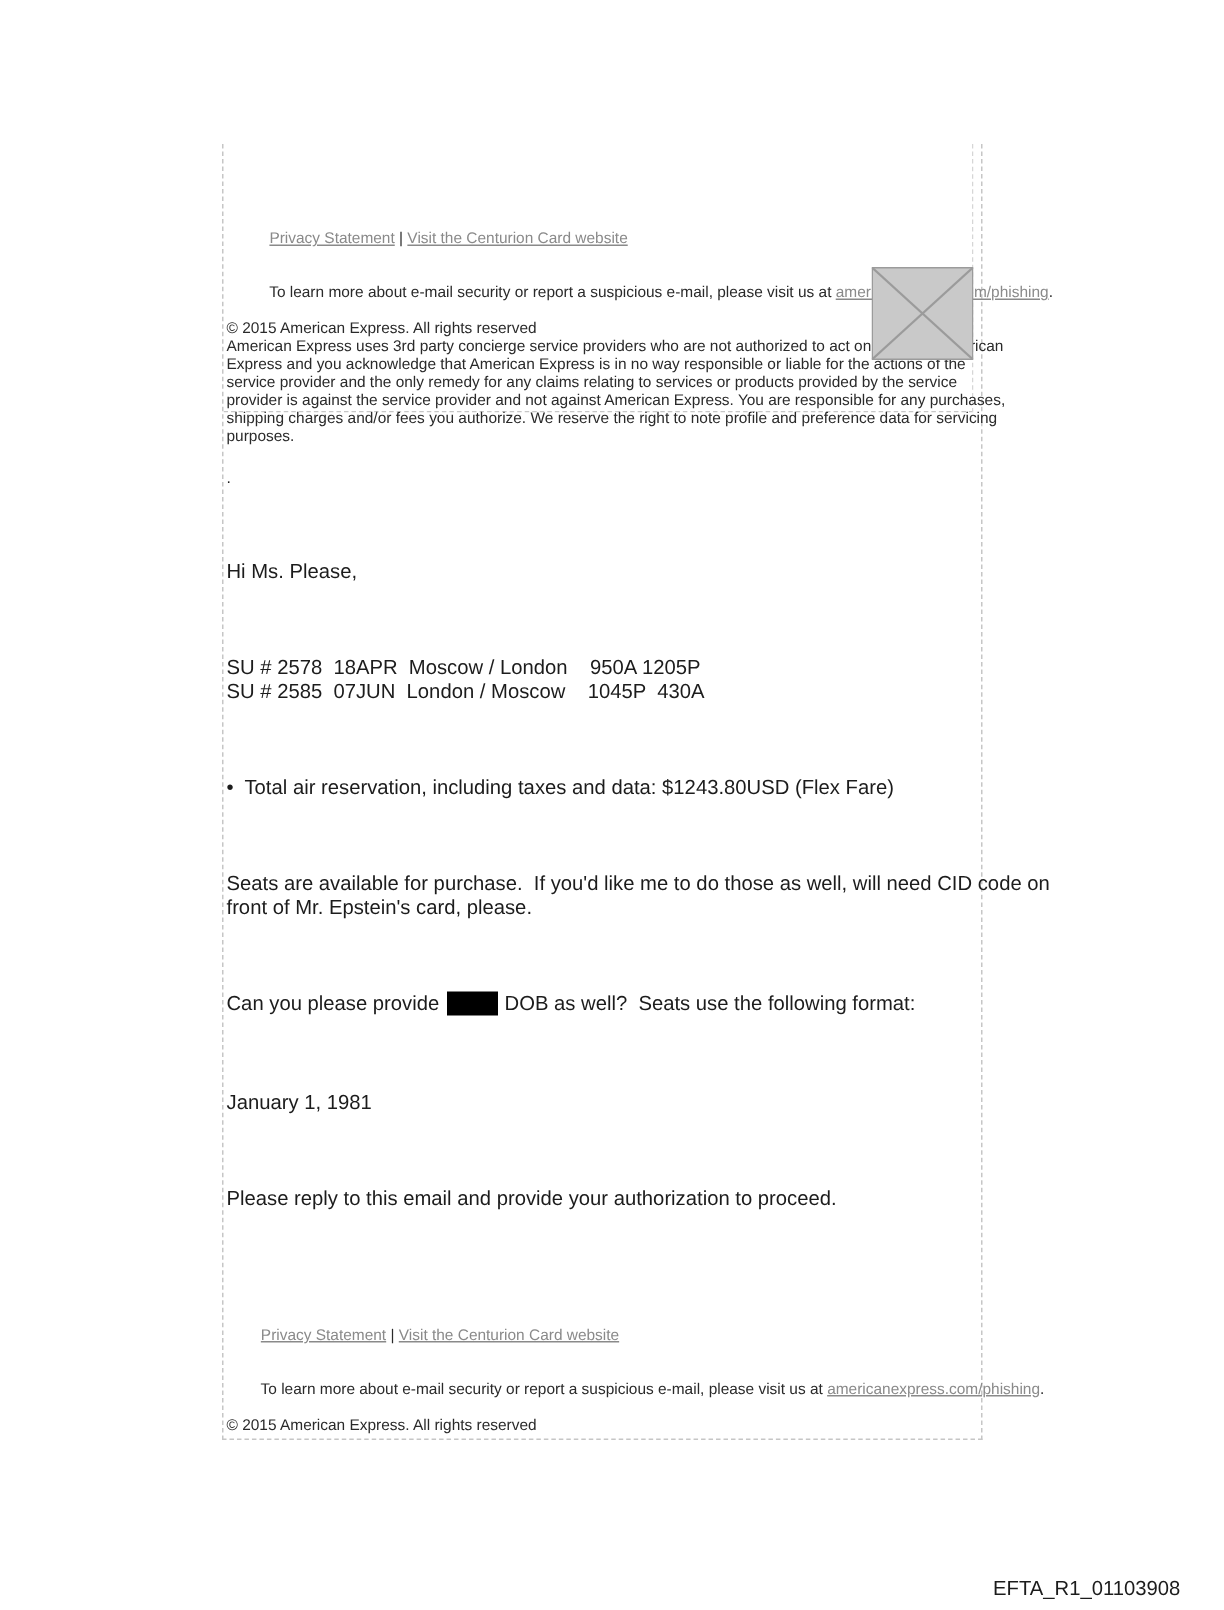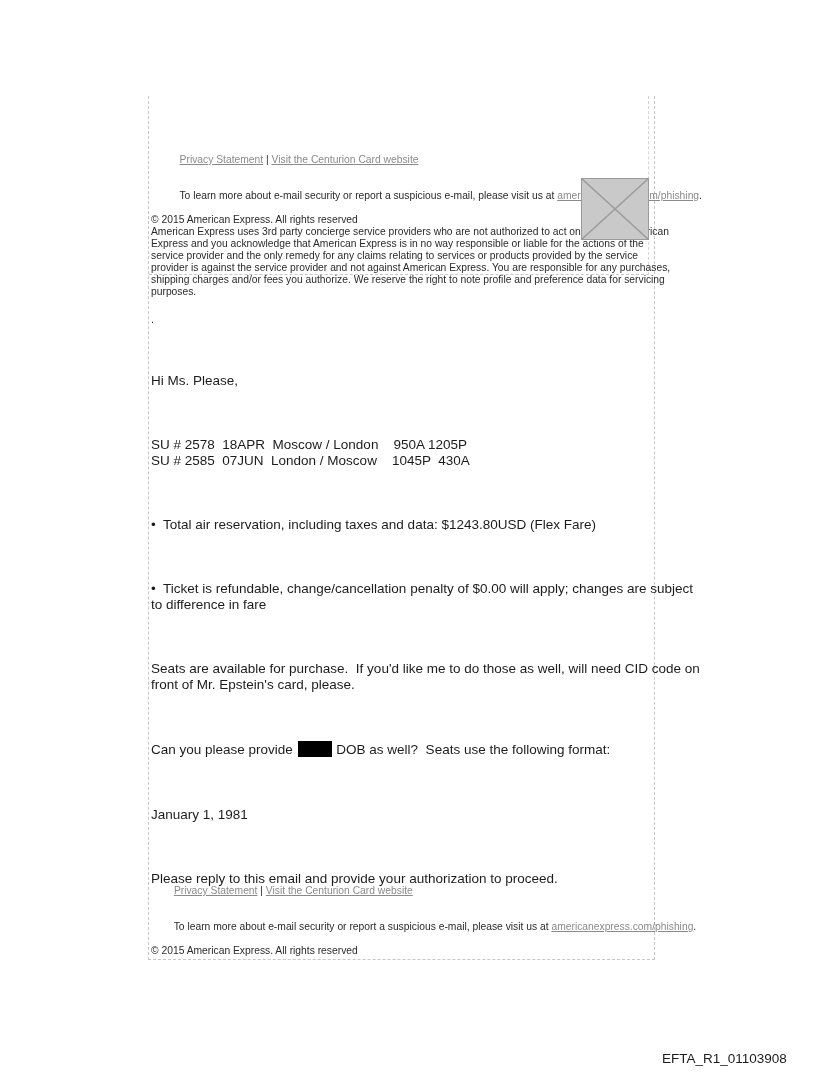--- a/index.html
+++ b/index.html
@@ -111,22 +111,20 @@
         <line x1="67.5" y1="0.5" x2="0.5" y2="61.5" stroke="#9b9b9b" stroke-width="1.5"></line>
       </svg>
     </div>
 
     <div class="body-section">
       <p class="dot-line">.</p>
       <p>Hi Ms. Please,</p>
       <p>SU # 2578  18APR  Moscow / London    950A 1205P
 SU # 2585  07JUN  London / Moscow    1045P  430A</p>
       <p>•  Total air reservation, including taxes and data: $1243.80USD (Flex Fare)</p>
-      <p>•  Ticket is refundable, change/cancellation penalty of $0.00 will apply; changes are subject
-to difference in fare</p>
       <p>Seats are available for purchase.  If you'd like me to do those as well, will need CID code on
 front of Mr. Epstein's card, please.</p>
       <p><span>Can you please provide </span><span class="redaction"></span><span> DOB as well?  Seats use the following format:</span></p>
       <p>January 1, 1981</p>
       <p>Please reply to this email and provide your authorization to proceed.</p>
       
       
       
       
     </div>

